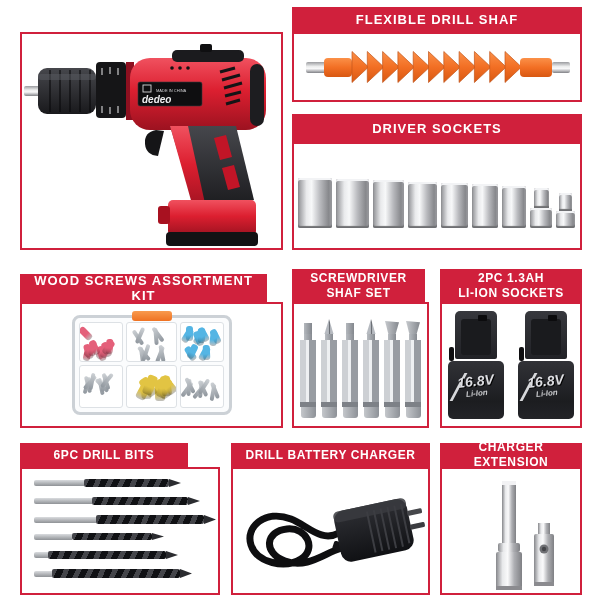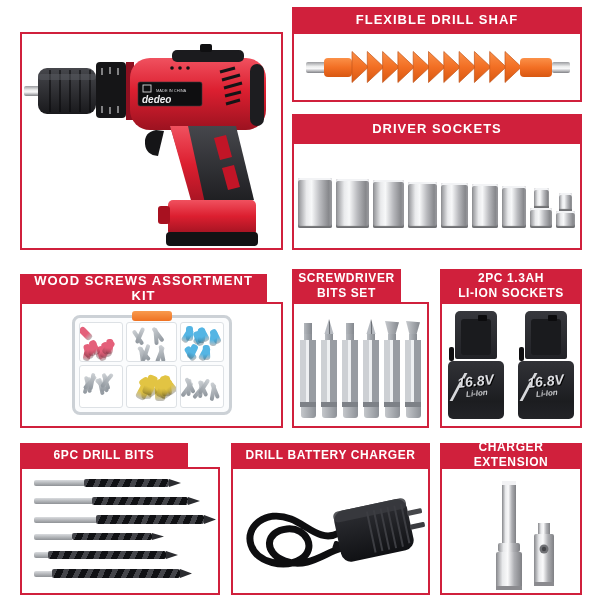--- a/index.html
+++ b/index.html
@@ -18,21 +18,21 @@
   .box{position:absolute;background:#fff;border:2px solid var(--accent,#d0203c);box-sizing:border-box;}
   
   .l-drill{left:20px;top:7px;width:263px;height:25px}
   .b-drill{left:20px;top:32px;width:263px;height:218px}
   .l-shaft{left:292px;top:7px;width:290px;height:25px}
   .b-shaft{left:292px;top:32px;width:290px;height:70px}
   .l-sock{left:292px;top:114px;width:290px;height:28px}
   .b-sock{left:292px;top:142px;width:290px;height:108px}
   .l-wood{left:20px;top:274px;width:247px;height:28px}
   .b-wood{left:20px;top:302px;width:263px;height:126px}
-  .l-bits{left:292px;top:269px;width:109px;height:33px}
+  .l-bits{left:292px;top:269px;width:133px;height:33px}
   .b-bits{left:292px;top:302px;width:137px;height:126px}
   .l-batt{left:440px;top:269px;width:142px;height:33px}
   .b-batt{left:440px;top:302px;width:142px;height:126px}
   .l-dbits{left:20px;top:443px;width:168px;height:24px}
   .b-dbits{left:20px;top:467px;width:200px;height:128px}
   .l-chg{left:231px;top:443px;width:199px;height:24px}
   .b-chg{left:231px;top:467px;width:199px;height:128px}
   .l-ext{left:440px;top:443px;width:142px;height:24px}
   .b-ext{left:440px;top:467px;width:142px;height:128px}
   svg{display:block}
@@ -288,21 +288,21 @@
           <div class="screw-item" style="width: 4px; height: 17px; left: 46%; top: 33%; transform: rotate(-25deg);"></div>
           <div class="screw-item" style="width: 4px; height: 17px; left: 13%; top: 31%; transform: rotate(4deg);"></div>
           <div class="screw-item" style="width: 4px; height: 17px; left: 50%; top: 29%; transform: rotate(33deg);"></div>
           <div class="screw-item" style="width: 4px; height: 17px; left: 17%; top: 27%; transform: rotate(-28deg);"></div>
         </div>
       </div>
   </div>
 
   <div class="bar l-bits small">
     <span>SCREWDRIVER</span>
-    <span>BITS SET</span>
+    <span>SHAF SET</span>
   </div>
   <div class="box b-bits">
     <div class="bits-row">
         <div class="bit">
           <div class="tip tip-square"></div>
           <div class="bit-neck"></div>
           <div class="bit-shank"></div>
           <div class="bit-groove"></div>
           <div class="bit-butt"></div>
         </div>

